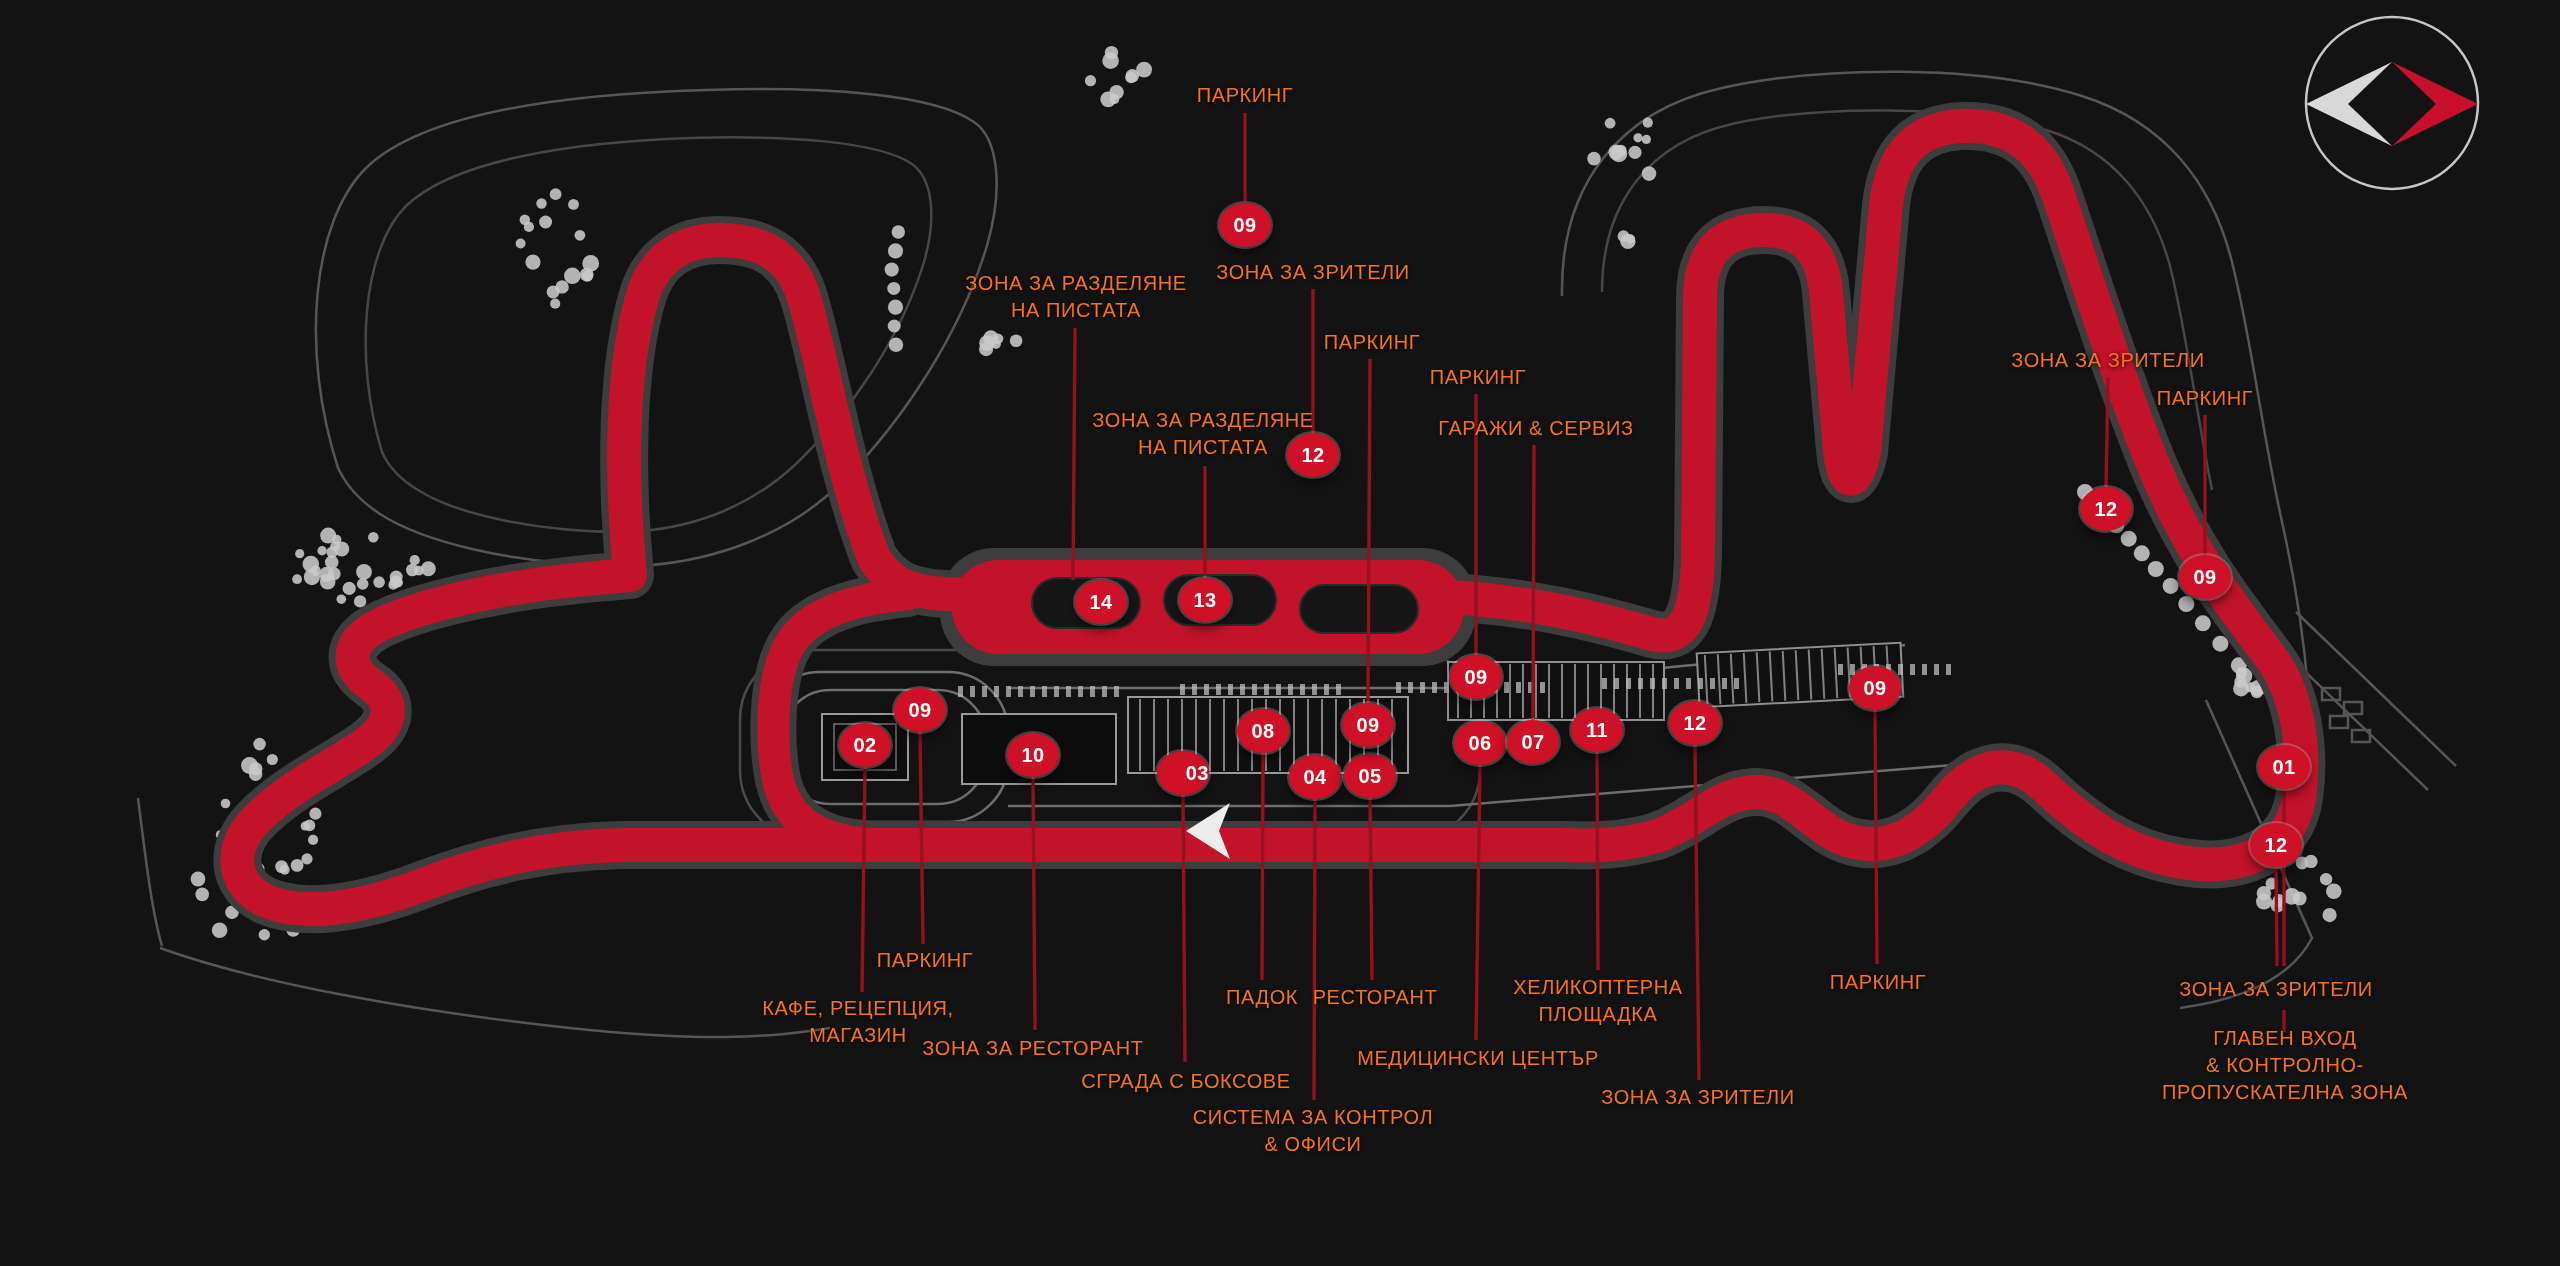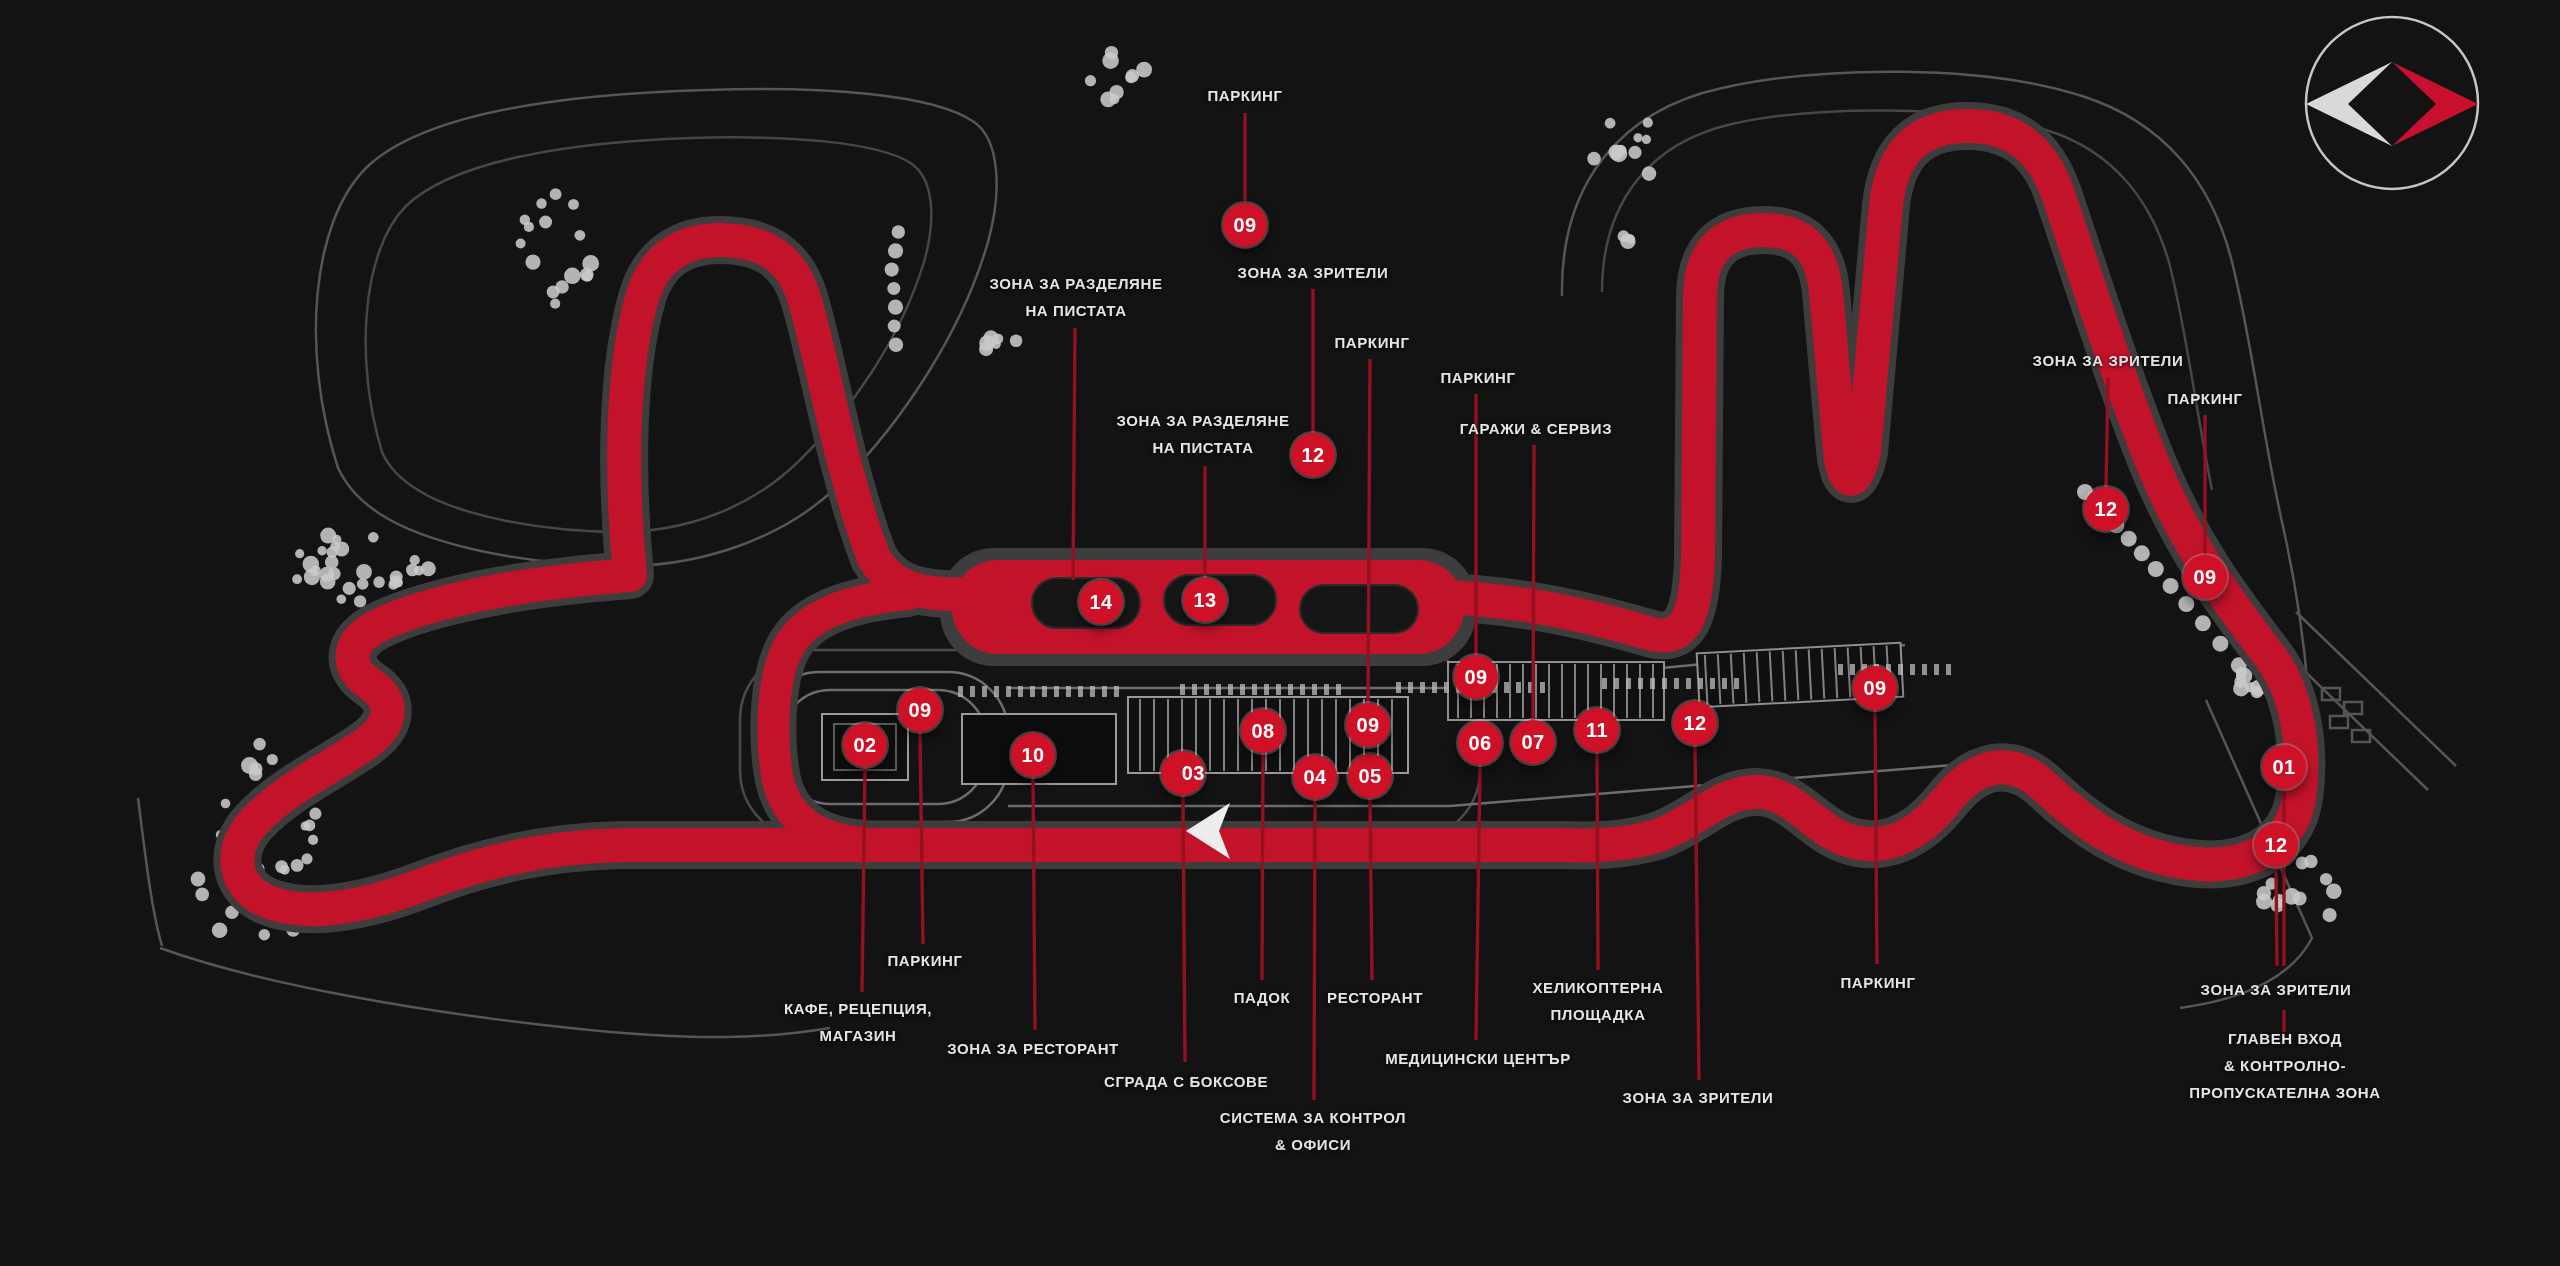--- a/index.html
+++ b/index.html
@@ -1,26 +1,26 @@
 <!DOCTYPE html>
 <html><head>
 <meta charset="utf-8">
 <style>
   html,body{margin:0;padding:0;background:#131313;overflow:hidden;}
   #stage{position:fixed;left:0;top:0;width:2560px;height:1266px;background:#131313;
          font-family:"Liberation Sans","DejaVu Sans",sans-serif;}
   #map-svg{position:absolute;left:0;top:0;}
-  .marker{position:absolute;width:44px;height:44px;border-radius:50%;
+  .marker{position:absolute;width:52px;height:44px;border-radius:50%;
           background:#ce1126;transform:translate(-50%,-50%);
           display:flex;align-items:center;justify-content:center;
           box-shadow:0 0 0 2px rgba(255,255,255,.22),0 6px 12px rgba(0,0,0,.55);
           z-index:30;cursor:pointer;}
   .marker span{color:#ffffff;font-size:20px;font-weight:700;letter-spacing:.5px;}
   .map-label{position:absolute;transform:translate(-50%,-50%);z-index:25;
-             text-align:center;color:#e5e5e5;font-weight:700;font-size:15px;
+             text-align:center;color:#f97316;font-weight:400;font-size:20px;
              letter-spacing:.6px;line-height:27px;white-space:nowrap;
              text-shadow:0 1px 4px rgba(0,0,0,.9);}
 </style>
 </head>
 <body>
 
 <div id="stage">
 
   <svg id="map-svg" width="2560" height="1266" viewBox="0 0 2560 1266">
 

